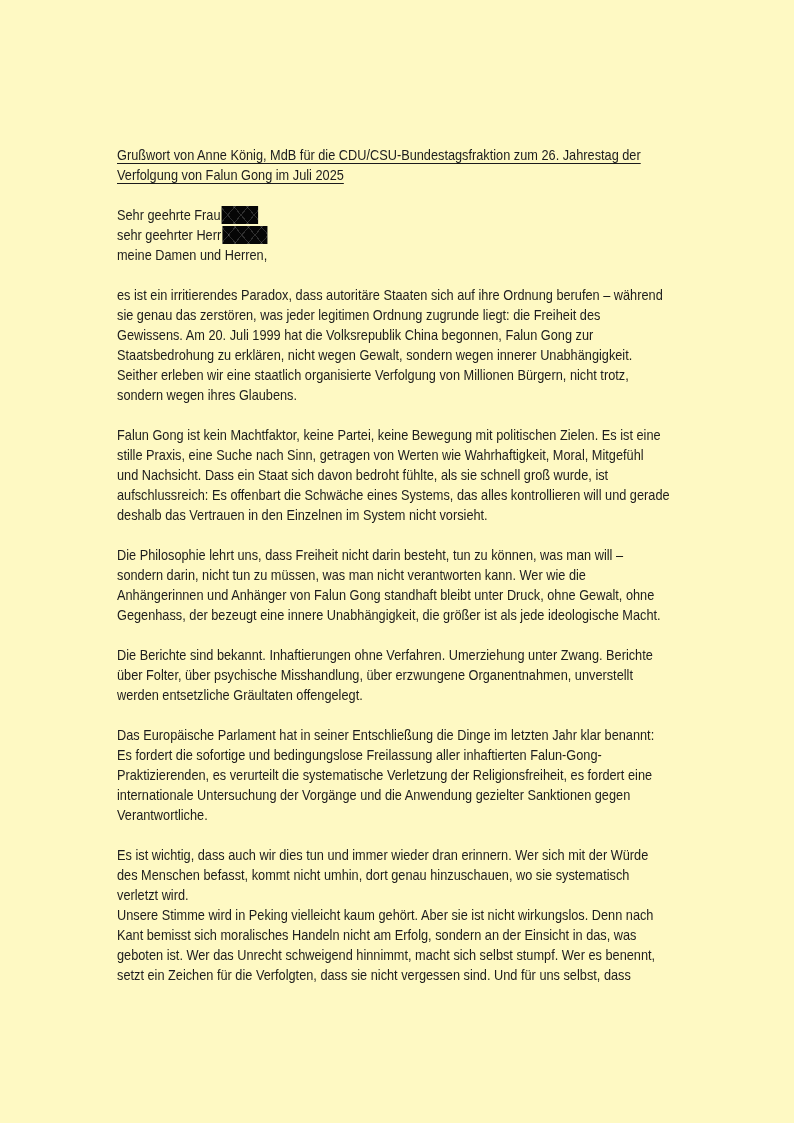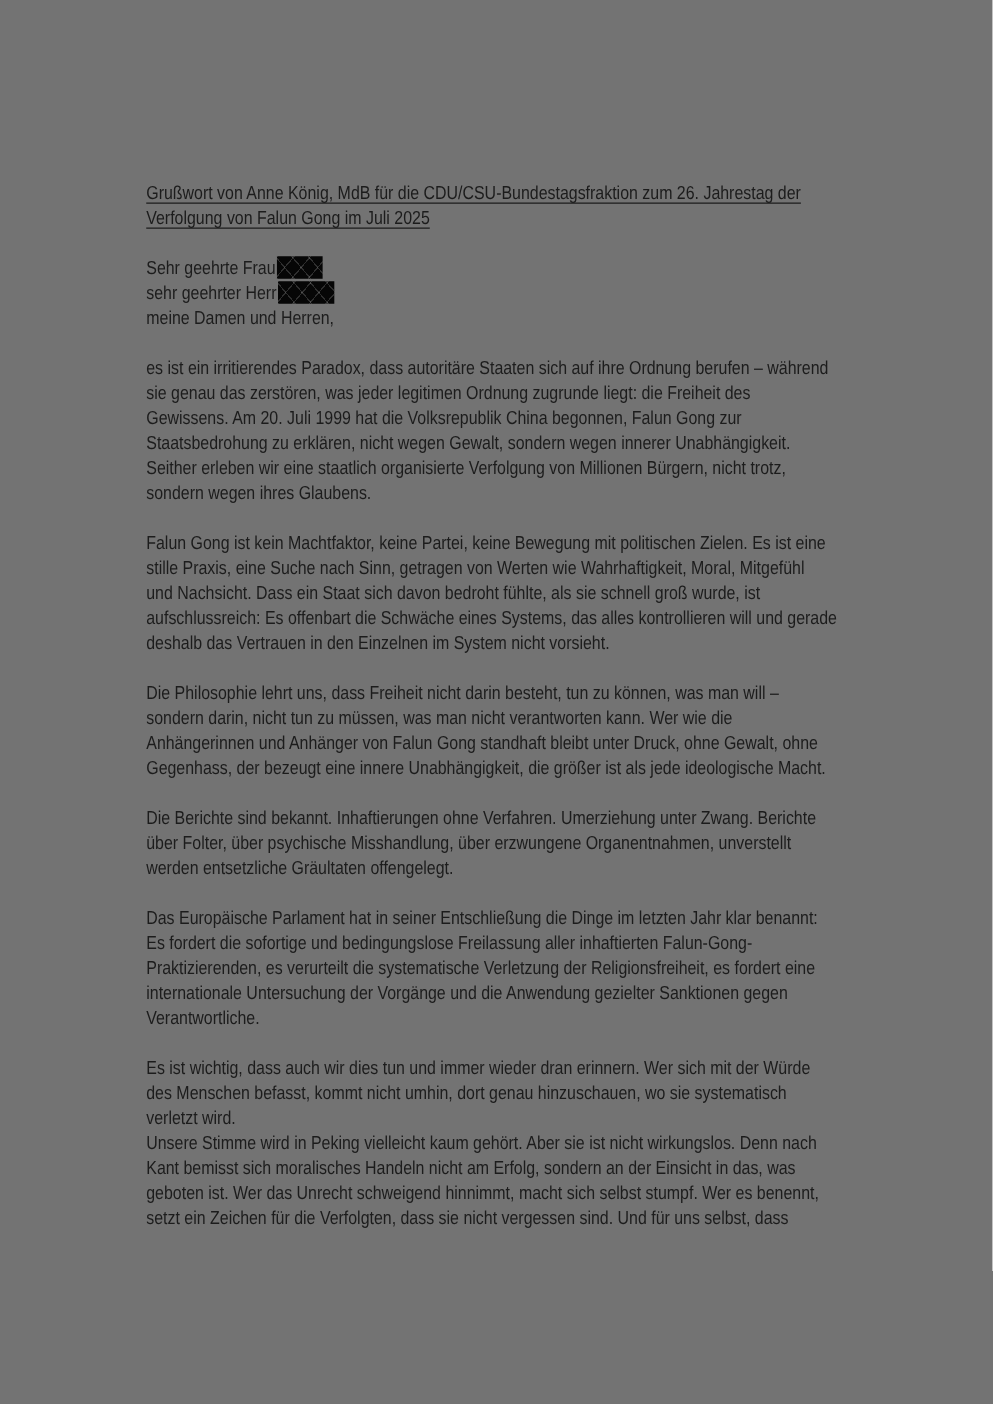--- a/index.html
+++ b/index.html
@@ -45,21 +45,21 @@
     margin-left: 1px;
     background-color: #060606;
     background-image:
       repeating-linear-gradient(45deg,  rgba(255,255,255,0.16) 0 1px, transparent 1px 11px),
       repeating-linear-gradient(135deg, rgba(255,255,255,0.16) 0 1px, transparent 1px 11px);
   }
 </style>
 </head>
 <body>
 
-<div class="page" style="background: #737373; color: rgb(28, 28, 28);">
+<div class="page" style="background: #fef9c3; color: rgb(28, 28, 28);">
   <div class="content">
       <div class="block">
         <div class="line title-line">Grußwort von Anne König, MdB für die CDU/CSU-Bundestagsfraktion zum 26. Jahrestag der</div>
         <div class="line title-line">Verfolgung von Falun Gong im Juli 2025</div>
       </div>
       <div class="block">
         <div class="line"><span>Sehr geehrte Frau</span><span class="redaction" style="width: 43px; background-color: rgb(6, 6, 6);"></span></div>
         <div class="line"><span>sehr geehrter Herr</span><span class="redaction" style="width: 53px; background-color: rgb(6, 6, 6);"></span></div>
         <div class="line"><span>meine Damen und Herren,</span></div>
       </div>

